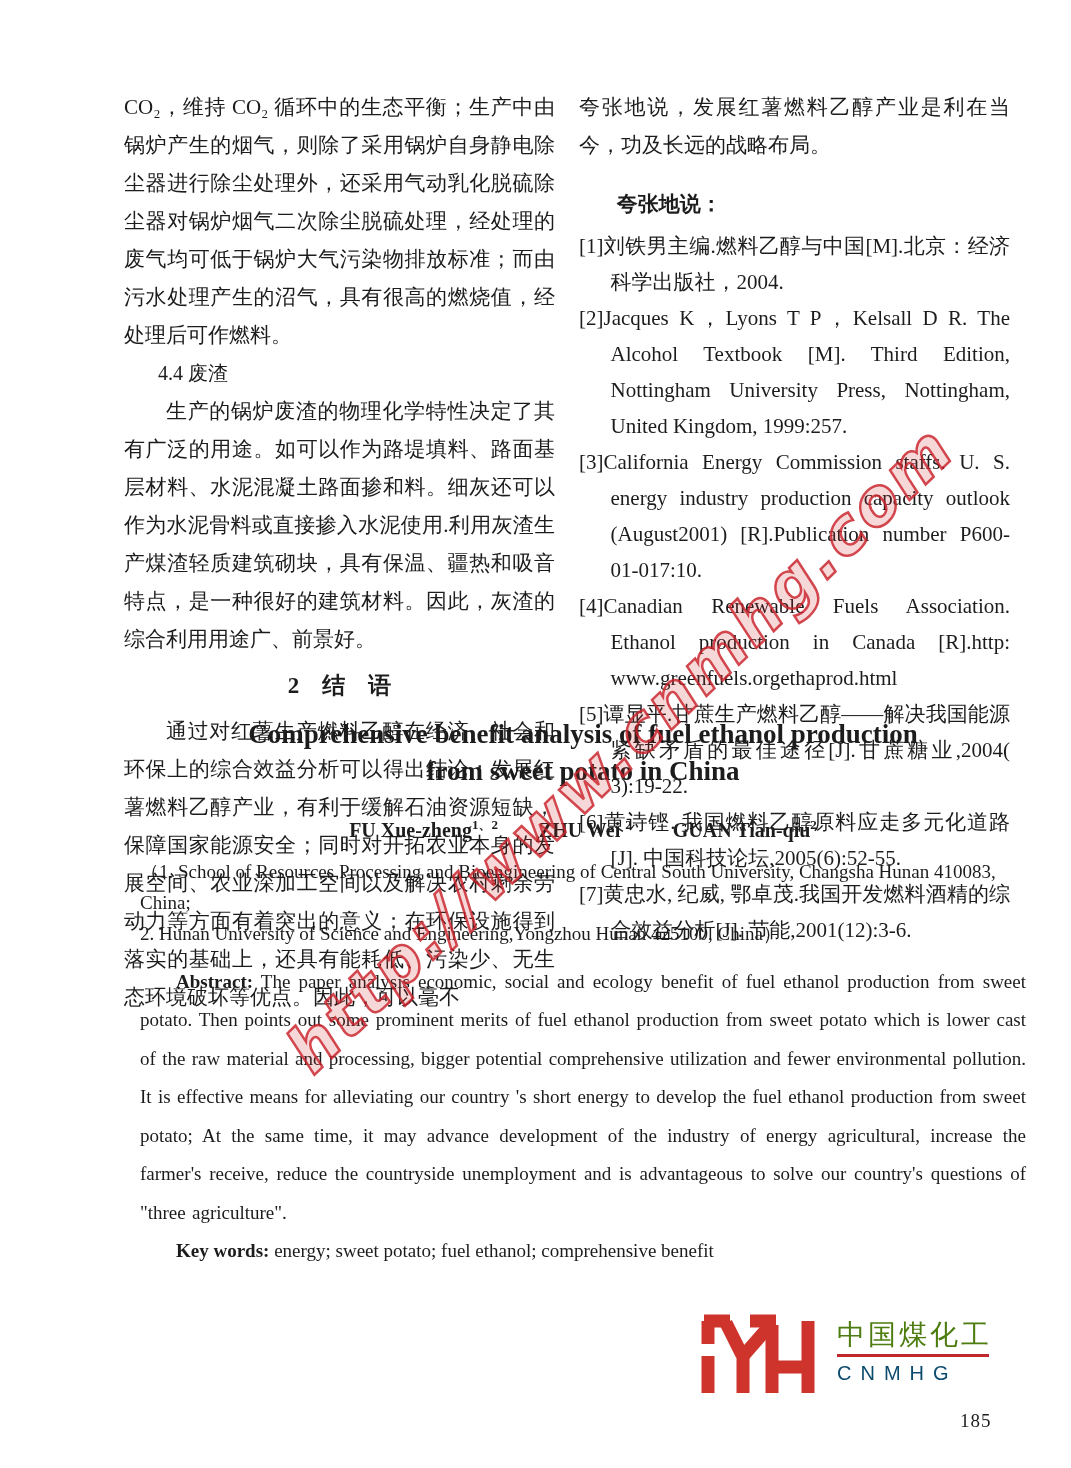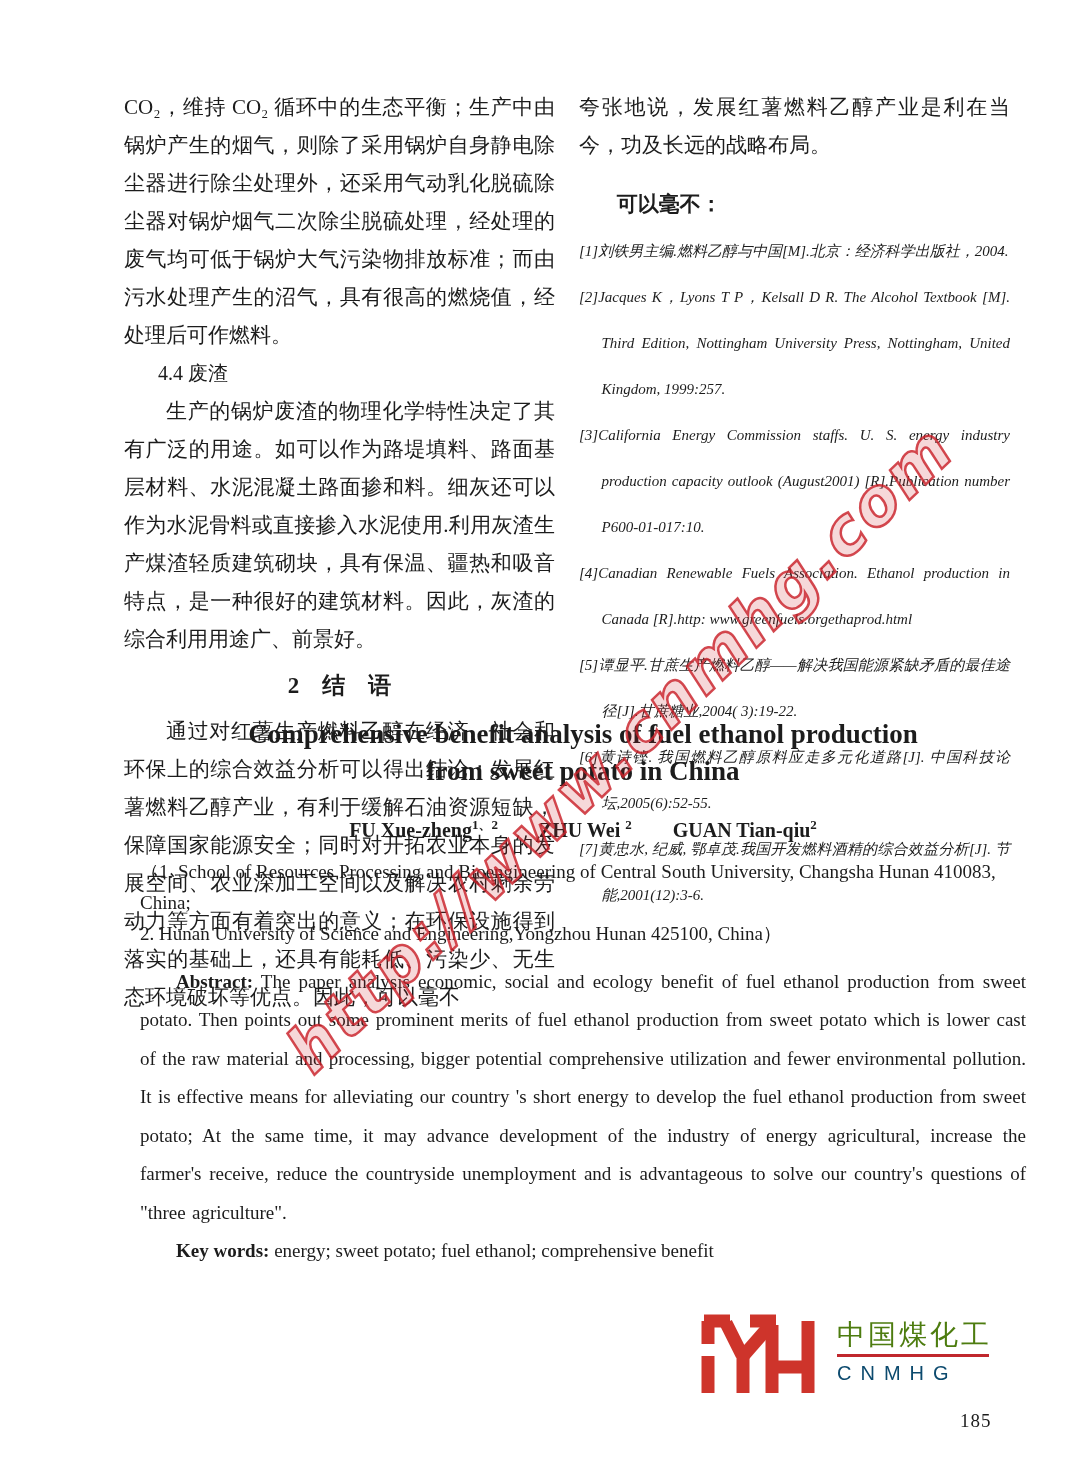--- a/index.html
+++ b/index.html
@@ -44,27 +44,26 @@
     margin:8px 0 6px 0;
   }
   .refs-heading{
     font-size:21px;
     font-weight:bold;
     line-height:36px;
     padding-left:1.8em;
     margin:22px 0 6px 0;
   }
   .ref{
-    font-size:15px;
-    line-height:46px;
+    font-size:21px;
+    line-height:36px;
     text-align:justify;
     padding-left:1.5em;
     text-indent:-1.5em;
     margin:0;
-    font-style:italic;
   }
 
   
   .english-sec{
     position:absolute;
     left:116px; top:716px;
     width:886px;
     font-family:Liberation Serif, serif;
   }
   .en-title{
@@ -171,21 +170,21 @@
   <div class="columns-wrap">
     <div class="col">
       <p class="zh-body">CO₂，维持 CO₂ 循环中的生态平衡；生产中由锅炉产生的烟气，则除了采用锅炉自身静电除尘器进行除尘处理外，还采用气动乳化脱硫除尘器对锅炉烟气二次除尘脱硫处理，经处理的废气均可低于锅炉大气污染物排放标准；而由污水处理产生的沼气，具有很高的燃烧值，经处理后可作燃料。</p>
       <p class="h44">4.4 废渣</p>
       <p class="zh-body indent">生产的锅炉废渣的物理化学特性决定了其有广泛的用途。如可以作为路堤填料、路面基层材料、水泥混凝土路面掺和料。细灰还可以作为水泥骨料或直接掺入水泥使用.利用灰渣生产煤渣轻质建筑砌块，具有保温、疆热和吸音特点，是一种很好的建筑材料。因此，灰渣的综合利用用途广、前景好。</p>
       <p class="h5">2　结　语</p>
       <p class="zh-body indent">通过对红薯生产燃料乙醇在经济、社会和环保上的综合效益分析可以得出结论：发展红薯燃料乙醇产业，有利于缓解石油资源短缺，保障国家能源安全；同时对开拓农业本身的发展空间、农业深加工空间以及解决农村剩余劳动力等方面有着突出的意义；在环保设施得到落实的基础上，还具有能耗低、污染少、无生态环境破坏等优点。因此，可以毫不</p>
     </div>
     <div class="col">
       <p class="zh-body">夸张地说，发展红薯燃料乙醇产业是利在当今，功及长远的战略布局。</p>
-      <p class="refs-heading">可以毫不：</p>
+      <p class="refs-heading">夸张地说：</p>
       <p class="ref">[1]刘铁男主编.燃料乙醇与中国[M].北京：经济科学出版社，2004.</p>
       <p class="ref">[2]Jacques K，Lyons T P，Kelsall D R. The Alcohol Textbook [M]. Third Edition, Nottingham University Press, Nottingham, United Kingdom, 1999:257.</p>
       <p class="ref">[3]California Energy Commission staffs. U. S. energy industry production capacity outlook (August2001) [R].Publication number P600-01-017:10.</p>
       <p class="ref">[4]Canadian Renewable Fuels Association. Ethanol production in Canada [R].http: www.greenfuels.orgethaprod.html</p>
       <p class="ref">[5]谭显平.甘蔗生产燃料乙醇——解决我国能源紧缺矛盾的最佳途径[J].甘蔗糖业,2004( 3):19-22.</p>
       <p class="ref">[6]黄诗铿. 我国燃料乙醇原料应走多元化道路[J]. 中国科技论坛,2005(6):52-55.</p>
       <p class="ref">[7]黄忠水, 纪威, 鄂卓茂.我国开发燃料酒精的综合效益分析[J]. 节能,2001(12):3-6.</p>
     </div>
   </div>
 

